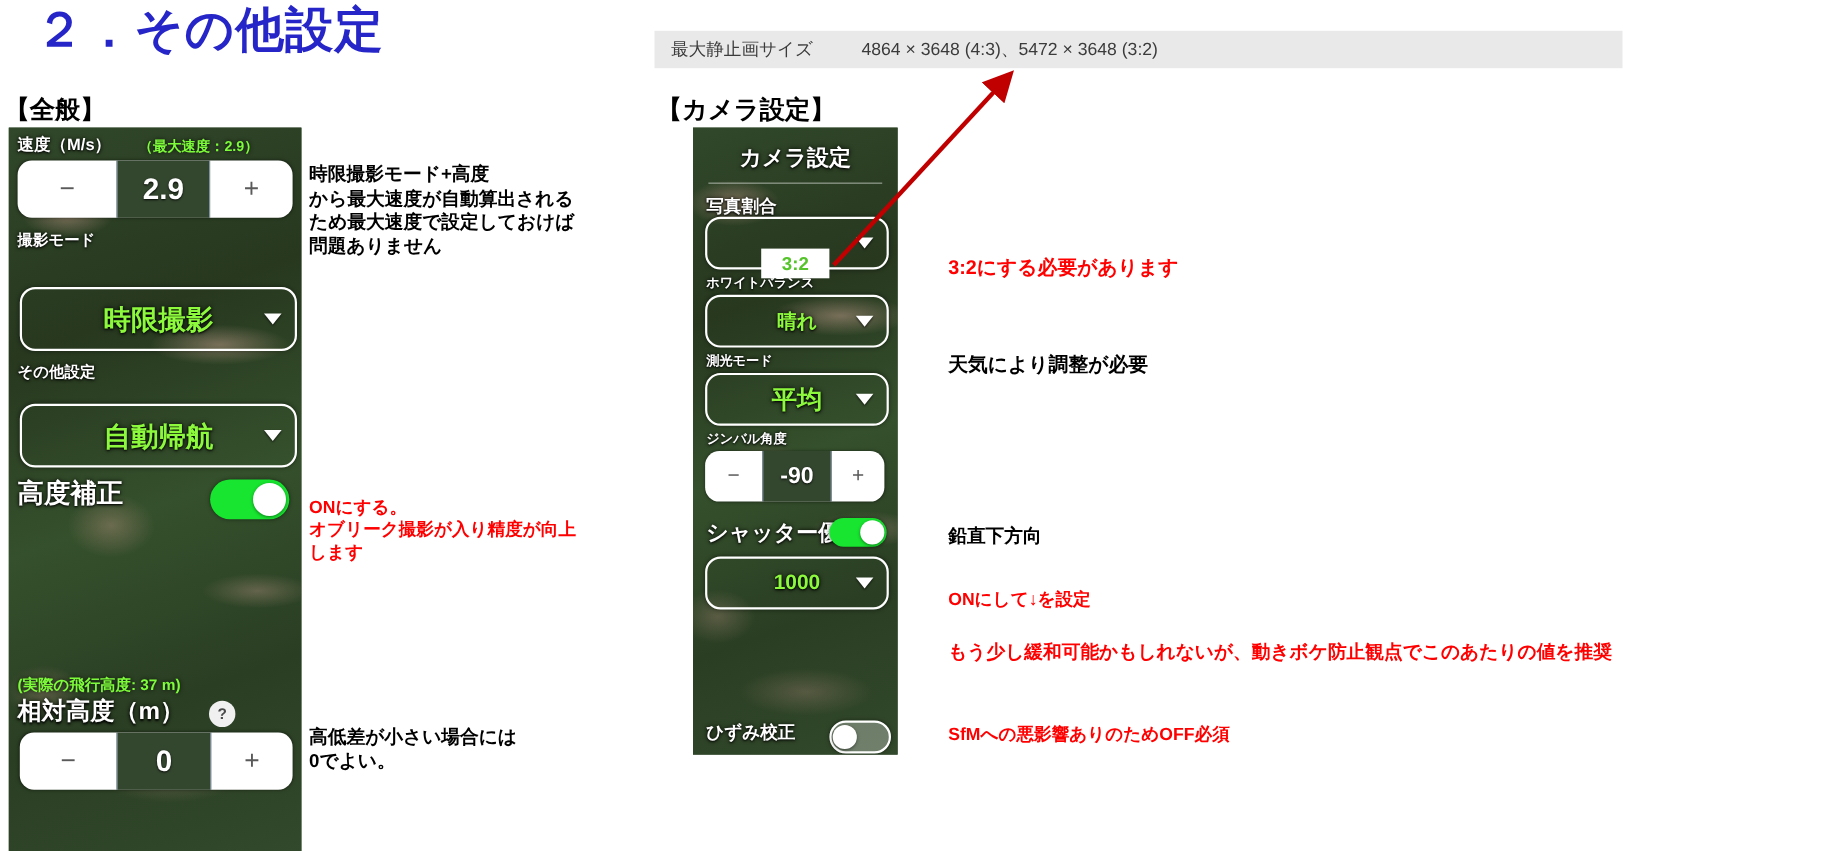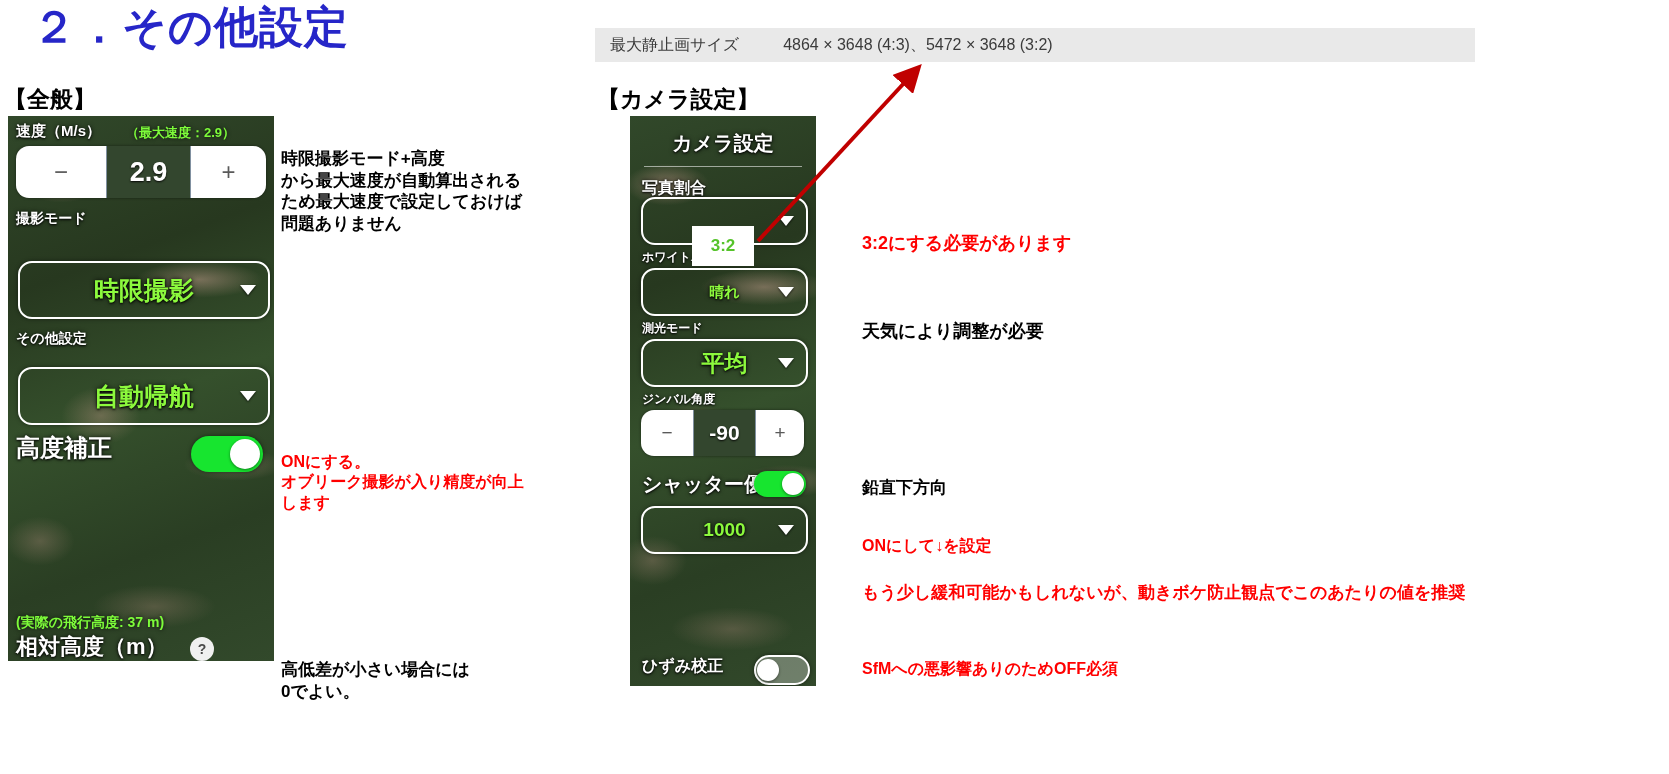--- a/index.html
+++ b/index.html
@@ -61,21 +61,21 @@
     background-color: #2c4226;
     background-image:
       radial-gradient(ellipse 60px 30px at 20% 12%, rgba(190,150,135,.55), rgba(190,150,135,0) 70%),
       radial-gradient(ellipse 90px 26px at 72% 30%, rgba(196,158,142,.5), rgba(196,158,142,0) 70%),
       radial-gradient(ellipse 55px 40px at 35% 55%, rgba(183,145,128,.42), rgba(183,145,128,0) 72%),
       radial-gradient(ellipse 70px 22px at 85% 64%, rgba(180,146,130,.40), rgba(180,146,130,0) 72%),
       radial-gradient(ellipse 48px 34px at 12% 78%, rgba(175,140,124,.35), rgba(175,140,124,0) 72%),
       radial-gradient(ellipse 85px 30px at 55% 90%, rgba(170,136,120,.33), rgba(170,136,120,0) 72%),
       linear-gradient(160deg, #31482a 0%, #27381f 28%, #35502c 52%, #2a3e23 76%, #32492b 100%);
   }
-  #panel-general { left: 8px; top: 116px; width: 266px; height: 545px; }
+  #panel-general { left: 8px; top: 116px; width: 266px; height: 658px; }
   #panel-camera  { left: 630px; top: 116px; width: 186px; height: 570px; }
 
   
   .fld-label {
     position: absolute;
     color: #ffffff;
     font-weight: bold;
     text-shadow: 0 0 4px rgba(0,0,0,.85), 0 1px 2px rgba(0,0,0,.9);
     white-space: nowrap;
   }
@@ -263,21 +263,21 @@
   <div class="panel-rule" style="left:14px; top:50px; width:158px;"></div>
 
   <div class="fld-label" style="left:12px; top:62px; font-size:16px;">写真割合</div>
   <div class="dropdown" style="left:11px; top:81px; width:163px; height:44px;">
     <span class="dd-value" style="font-size:18px; visibility:hidden;">3:2</span>
     <span class="caret"></span>
   </div>
 
   <div class="fld-label" style="left:12px; top:133px; font-size:12px;">ホワイトバランス</div>
   <div class="dropdown" style="left:11px; top:152px; width:163px; height:44px;">
-    <span class="dd-value" style="font-size:15px;">晴れ</span>
+    <span class="dd-value" style="font-size:18px;">晴れ</span>
     <span class="caret"></span>
   </div>
 
   <div class="fld-label" style="left:12px; top:204px; font-size:12px;">測光モード</div>
   <div class="dropdown" style="left:11px; top:223px; width:163px; height:44px;">
     <span class="dd-value" style="font-size:23px;">平均</span>
     <span class="caret"></span>
   </div>
 
   <div class="fld-label" style="left:12px; top:275px; font-size:12px;">ジンバル角度</div>
@@ -295,21 +295,21 @@
     <span class="dd-value" style="font-size:19px;">1000</span>
     <span class="caret"></span>
   </div>
 
   <div class="fld-label" style="left:12px; top:540px; font-size:16px;">ひずみ校正</div>
   <div class="toggle off" style="left:124px; top:539px; width:52px; height:26px;">
     <div class="knob" style="left:1px; width:22px; height:22px;"></div>
   </div>
 </div>
 
-<div class="highlight-box" style="left:692px; top:226px; width:62px; height:40px; font-size:17px;">3:2</div>
+<div class="highlight-box" style="left:692px; top:226px; width:62px; height:27px; font-size:17px;">3:2</div>
 
 <svg class="arrow-svg" width="1669" height="774" aria-hidden="true">
   <defs>
     <marker id="ah" markerWidth="7" markerHeight="7" refX="5.6" refY="3.5" orient="auto">
       <polygon points="0,0 7,3.5 0,7" fill="#c00000"></polygon>
     </marker>
   </defs>
   <line x1="758" y1="241" x2="918" y2="68" stroke="#c00000" stroke-width="4" marker-end="url(#ah)"></line>
 </svg>
 

